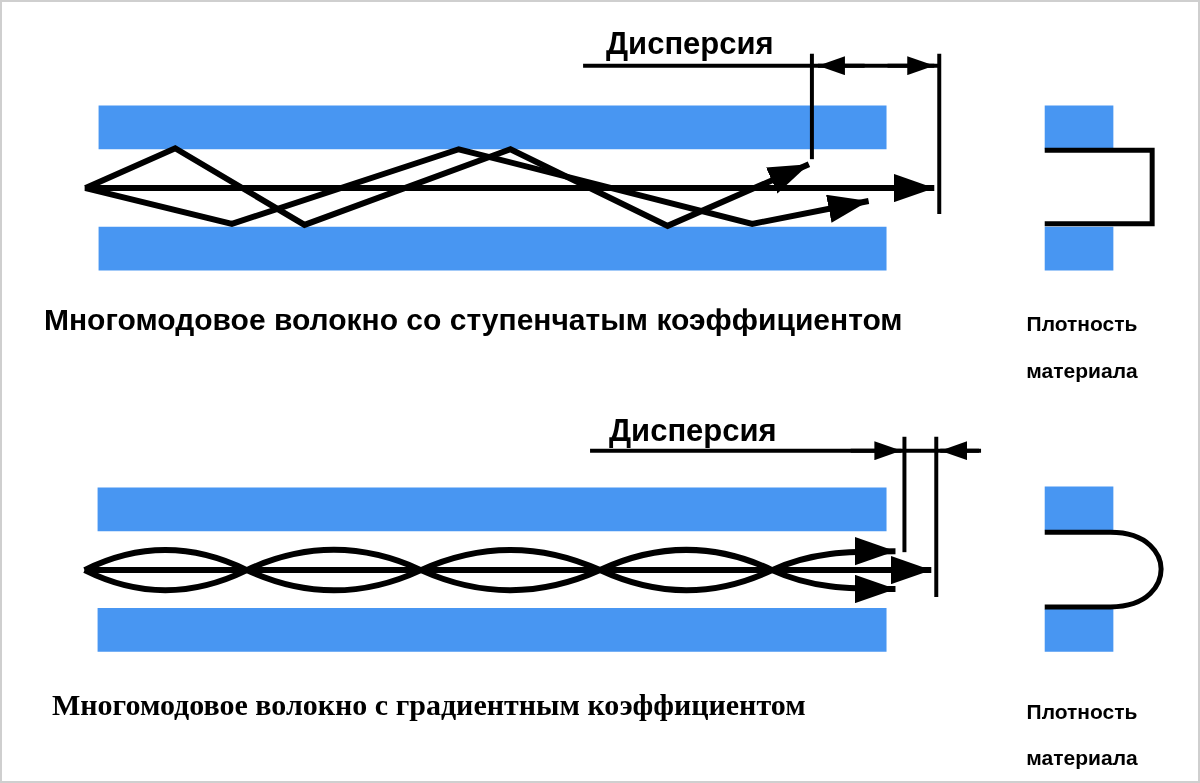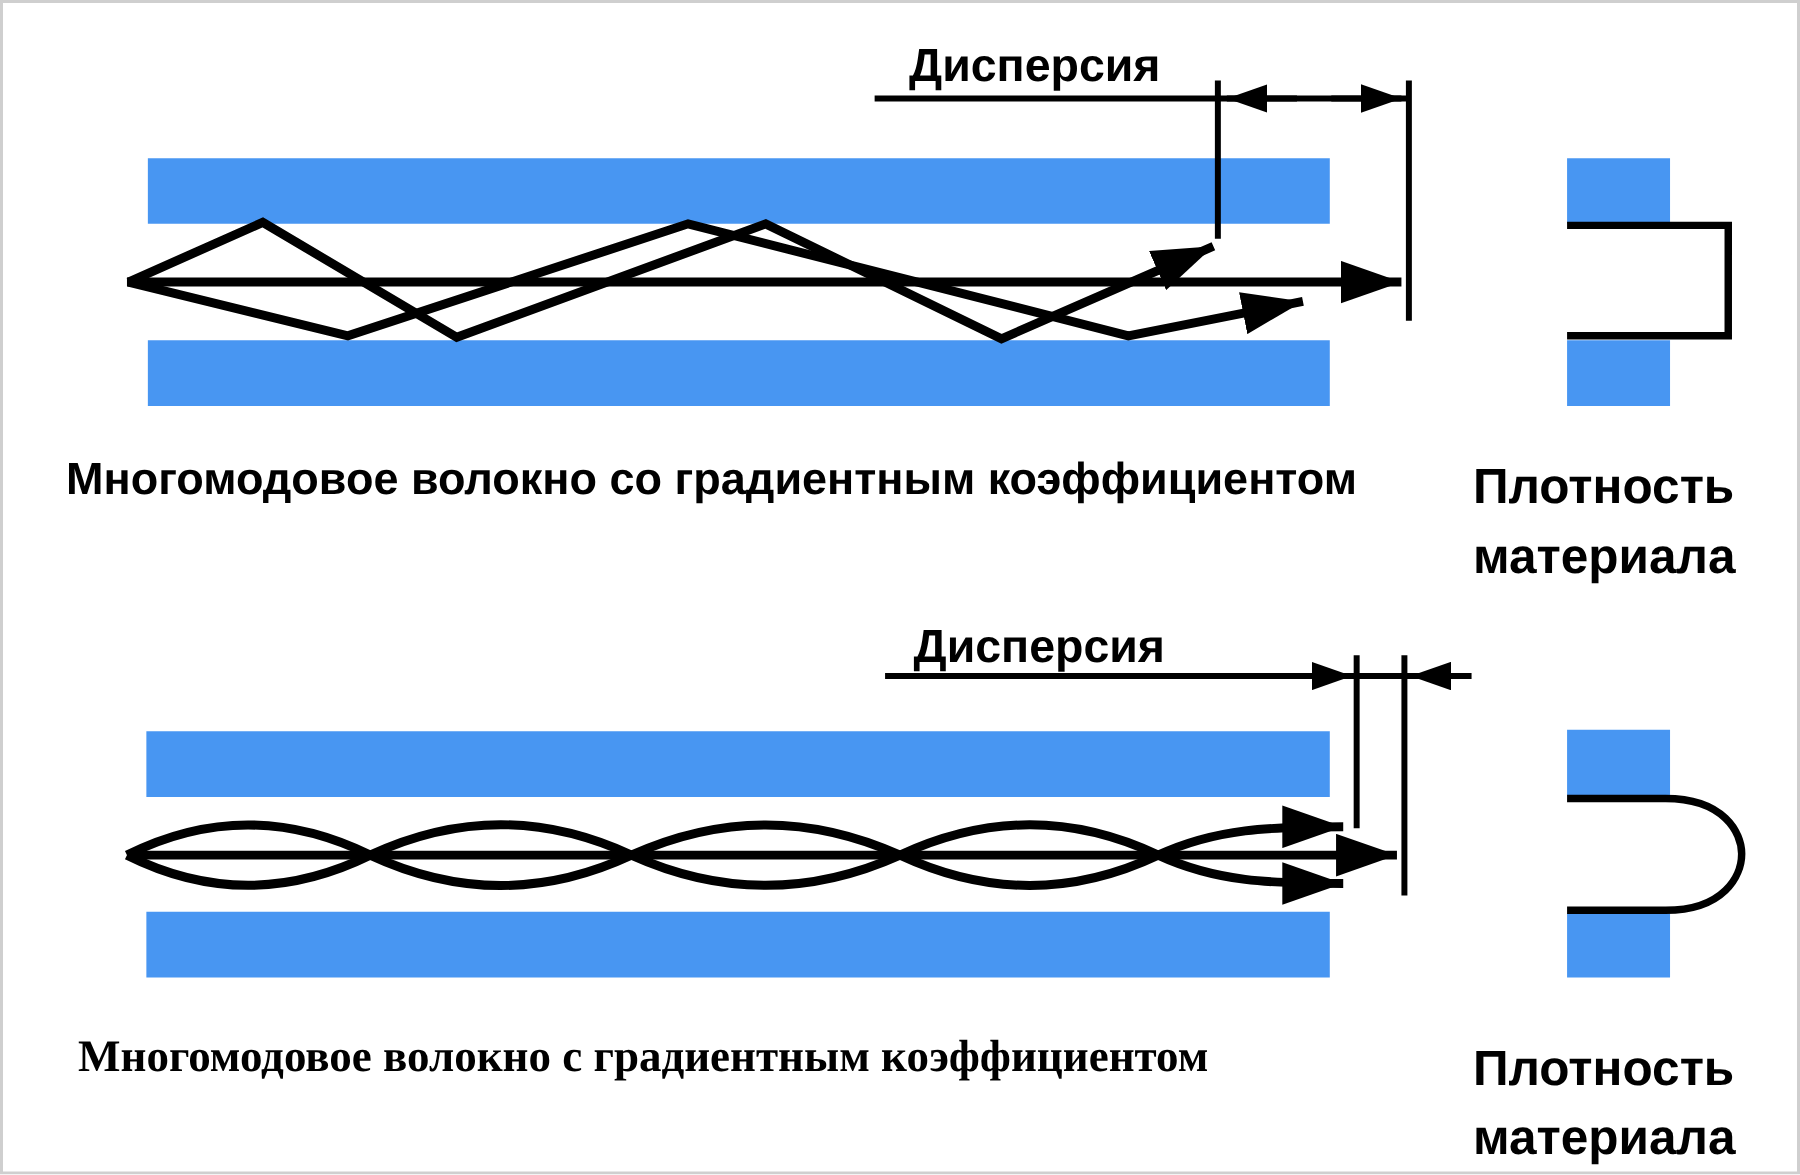--- a/index.html
+++ b/index.html
@@ -21,21 +21,21 @@
   .txt{
     position:absolute;
     color:#000;
     font-weight:bold;
     white-space:nowrap;
   }
   .disp-top{left:604px;top:24px;font-size:31px;}
   .disp-bottom{left:607px;top:411px;font-size:31px;}
   .caption-top{left:42px;top:301px;font-size:30px;}
   .caption-bottom{left:50px;top:686px;font-size:30px;font-family:Liberation Serif, serif;}
-  .plot-label{width:200px;text-align:left;white-space:normal;line-height:47px;font-size:33px;}
+  .plot-label{width:200px;text-align:center;white-space:normal;line-height:47px;font-size:21px;}
   .plot-top{left:980px;top:298px;}
   .plot-bottom{left:980px;top:687px;line-height:46px;}
 </style>
 </head>
 <body>
 
 <div class="canvas">
 
   <svg class="diagram-svg" viewBox="0 0 1200 783">
     <defs>
@@ -78,21 +78,21 @@
     <path class="dim" marker-end="url(#arw)" d="M852,451 L903,451"></path>
     <path class="dim" marker-end="url(#arw)" d="M981,451 L942,451"></path>
     <path class="dim" d="M906,437 V553"></path>
     <path class="dim" d="M938,437 V598"></path>
 
     <path class="profile-line" d="M1047,533 H1113 C1152,533 1164,556 1164,570 C1164,585 1152,608 1113,608 H1047"></path>
   </svg>
 
   <div class="txt disp-top">Дисперсия</div>
 
-  <div class="txt caption-top">Многомодовое волокно со градиентным коэффициентом</div>
+  <div class="txt caption-top">Многомодовое волокно со ступенчатым коэффициентом</div>
 
   <div class="txt plot-label plot-top">
     <div>Плотность</div>
     <div>материала</div>
   </div>
 
   <div class="txt disp-bottom">Дисперсия</div>
 
   <div class="txt caption-bottom">Многомодовое волокно с градиентным коэффициентом</div>
 

